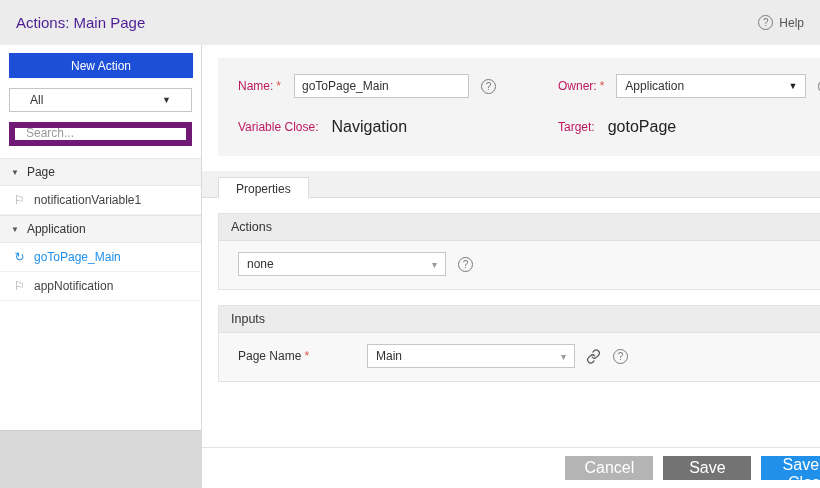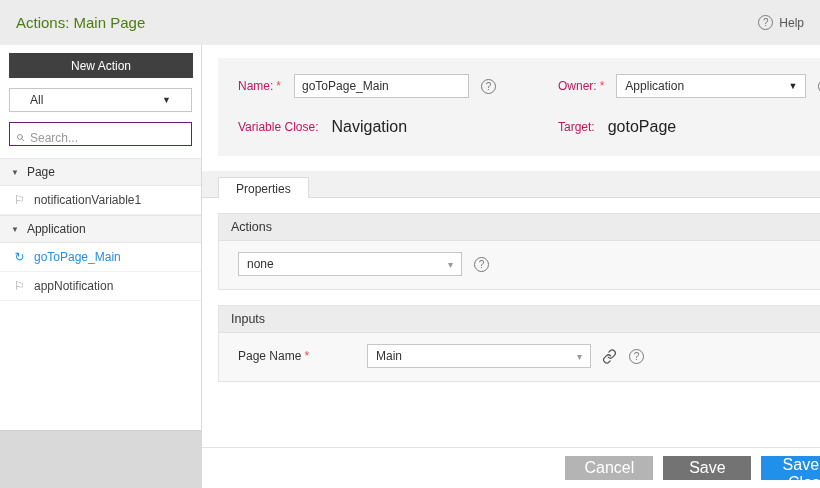--- a/index.html
+++ b/index.html
@@ -2,39 +2,39 @@
 <html><head>
 <meta charset="utf-8">
 <style>
   * { margin:0; padding:0; box-sizing:border-box; }
   body { font-family:"Liberation Sans", sans-serif; background:#fff; }
   .screen { width:820px; height:488px; overflow:hidden; position:relative; background:#fff; }
 
   
   .topbar { height:45px; background:#ececec; display:flex; align-items:center;
             justify-content:space-between; padding:0 16px; }
-  .topbar-title { font-size:15px; color:#4d7c0f; }
+  .topbar-title { font-size:15px; color:#4c1d95; }
   .help-wrap { display:flex; align-items:center; gap:6px; color:#555; font-size:12px; cursor:pointer; }
   .qicon { width:15px; height:15px; border:1px solid #7a7a7a; border-radius:50%;
            color:#7a7a7a; font-size:10px; line-height:13px; text-align:center;
            display:inline-block; flex:0 0 auto; background:transparent; }
 
   
   .main-row { display:flex; height:443px; }
 
   
   .sidebar { width:202px; border-right:1px solid #d9d9d9; position:relative; background:#fff; }
-  .btn-new { display:block; width:184px; margin:8px 9px 10px; height:25px; background:#404040;
+  .btn-new { display:block; width:184px; margin:8px 9px 10px; height:25px; background:#1d4ed8;
              color:#fff; border:none; font-size:12px; font-family:inherit; cursor:pointer; }
   .filter-select { margin:0 9px 10px; height:24px; border:1px solid #c6c6c6; background:#fff;
                    display:flex; align-items:center; justify-content:space-between;
                    padding:0 20px; font-size:12px; color:#333; cursor:pointer; }
   .filter-caret { font-size:9px; color:#333; }
-  .search-box { margin:0 9px 12px; height:24px; border:1px solid #701a75; background:#fff;
-                display:flex; align-items:flex-start; padding:8px 6px; gap:5px; }
+  .search-box { margin:0 9px 12px; height:24px; border:6px solid #701a75; background:#fff;
+                display:flex; align-items:flex-end; padding:0 6px; gap:5px; }
   .search-box input { border:none; outline:none; flex:1; font-size:12px; color:#333;
                       font-family:inherit; background:transparent; }
   .search-box input::placeholder { color:#9a9a9a; }
 
   .tree-group { height:28px; background:#f4f4f4; border-top:1px solid #e6e6e6;
                 border-bottom:1px solid #e6e6e6; display:flex; align-items:center;
                 gap:8px; padding:0 11px; font-size:12px; color:#333; cursor:pointer; }
   .tri { font-size:8px; color:#555; }
   .tree-item { height:29px; display:flex; align-items:center; gap:8px; padding:0 11px 0 13px;
                font-size:12px; color:#444; border-bottom:1px solid #f0f0f0; background:#fff; cursor:pointer; }
@@ -71,21 +71,21 @@
          font-size:12px; color:#333; line-height:22px; position:relative; top:1px; cursor:pointer; }
 
   
   .section { border:1px solid #e3e3e3; background:#f8f8f8; margin-top:15px; }
   .section-header { height:27px; background:#ececec; border-bottom:1px solid #e0e0e0;
                     display:flex; align-items:center; justify-content:space-between;
                     padding:0 12px; font-size:12.5px; color:#333; }
   .section-body { padding:11px 12px 13px 19px; }
   .srow { display:flex; align-items:center; }
   .slabel { width:129px; font-size:12px; color:#333; display:flex; align-items:flex-start; }
-  .sel-field { width:224px; }
+  .sel-field { width:208px; }
   .link-icon { margin-left:11px; cursor:pointer; display:inline-flex; }
 
   
   .footer { position:absolute; left:0; right:0; bottom:0; height:41px; background:#fff;
             border-top:1px solid #e2e2e2; display:flex; align-items:center;
             justify-content:flex-end; gap:10px; padding-right:14px; }
   .btn { height:24px; border:none; font-size:16px; color:#fff; font-family:inherit;
          cursor:pointer; padding:0 4px; }
   .btn-cancel { width:88px; background:#b4b4b4; }
   .btn-save { width:88px; background:#737373; }

